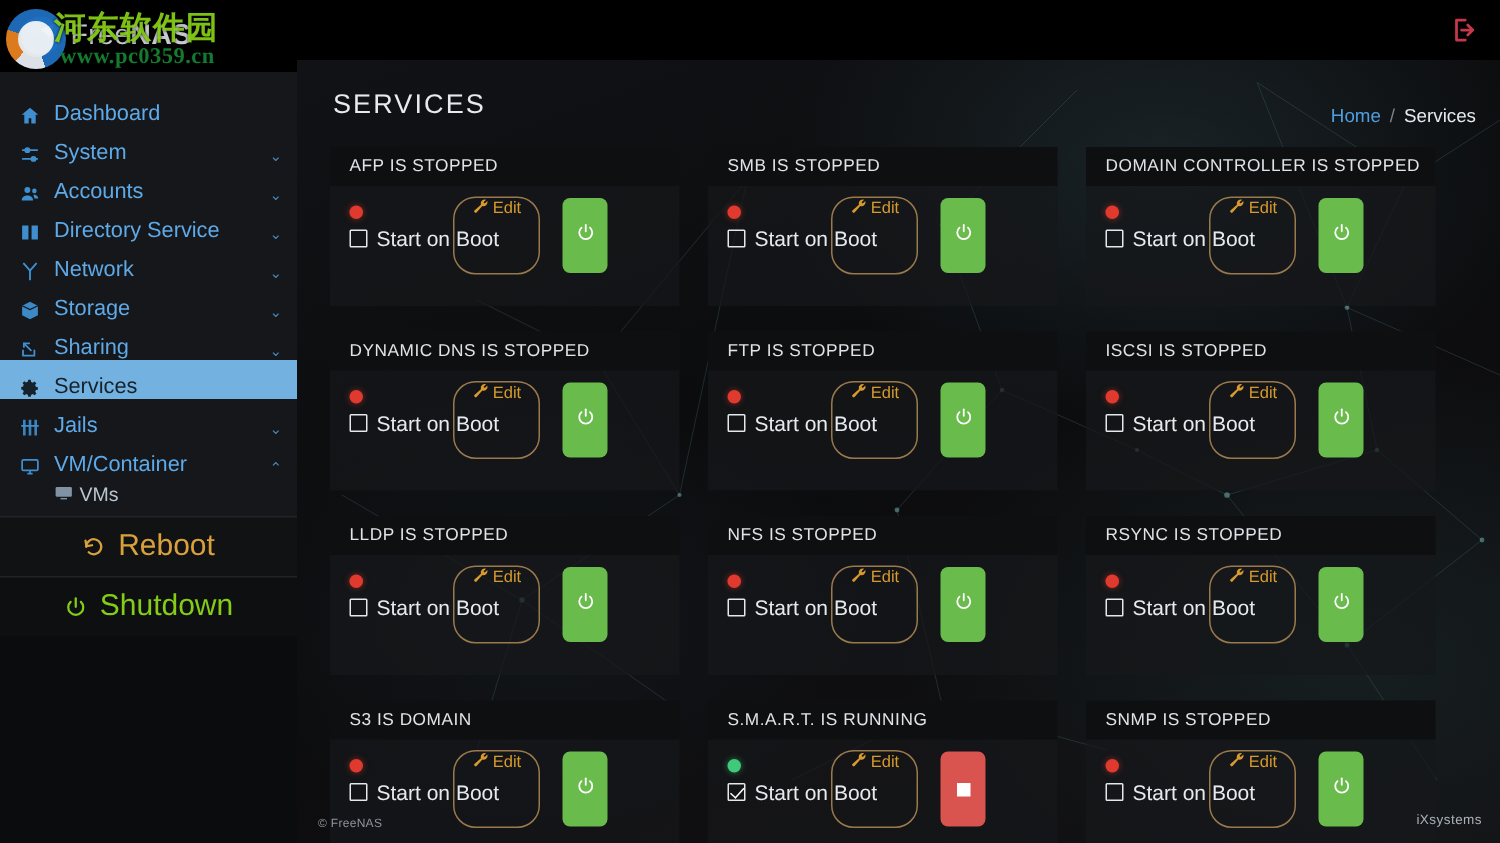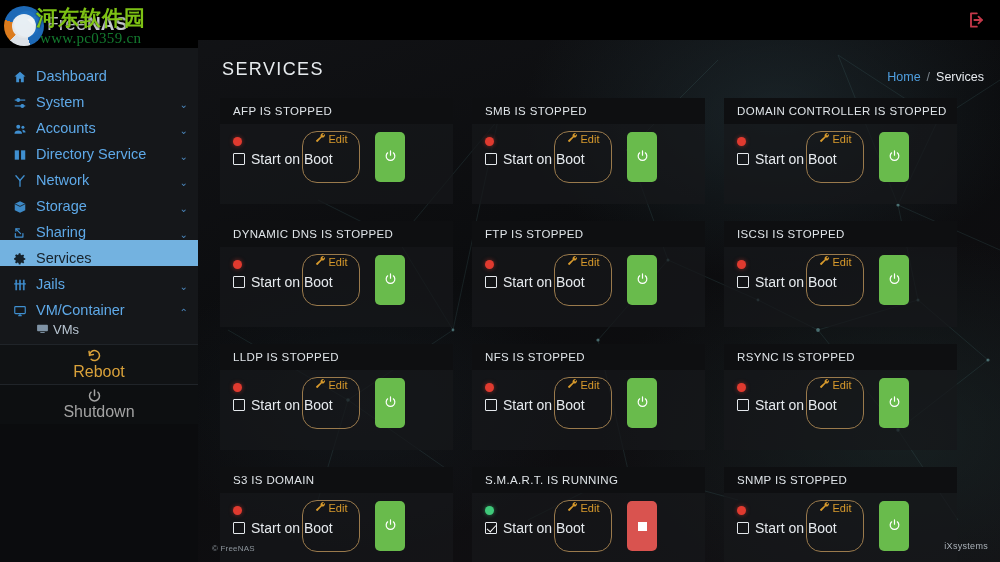--- a/index.html
+++ b/index.html
@@ -90,21 +90,21 @@
     content:"";
     position:absolute; left:8px; top:8px;
     width:24px; height:24px; border-radius:50%;
     background:#f2f4f6;
   }
   .wm-url {
     position: absolute;
     left: 40px; top: 30px;
     color: #137a2e;
     font-family: "Liberation Serif", serif;
-    font-weight: 400;
+    font-weight: 700;
     font-size: 15px;
     letter-spacing: .3px;
   }
 
   .nav {
     flex: 1 1 auto;
     padding-top: 10px;
     overflow: hidden;
   }
   .nav-item {
@@ -139,27 +139,26 @@
     height: 23px;
     padding-left: 36px;
     color: #b9c6d2;
     font-size: 13px;
   }
   .nav-sub .ic { width: 17px; flex:0 0 17px; color:#7f93a5; }
 
   .sys-btn {
     height: 40px;
     display: flex; align-items: center; justify-content: center;
-    font-size: 16px;
+    font-size: 20px;
     cursor: pointer;
     border-top: 1px solid #202429;
-    flex-direction: column;
   }
   #reboot-btn { color: #d9a13a; background:#101214; }
-  #shutdown-btn { color: #a3a3a3; background:#0d0f11; }
+  #shutdown-btn { color: #84cc16; background:#0d0f11; }
   .sys-btn .ic { margin-right: 9px; display:flex; align-items:center; }
 
   
   #main {
     position: relative;
     flex: 1 1 auto;
     height: 562px;
     overflow: hidden;
     background:
       radial-gradient(ellipse 360px 240px at 72% 20%, rgba(36,52,58,.55) 0%, rgba(10,11,13,0) 70%),

